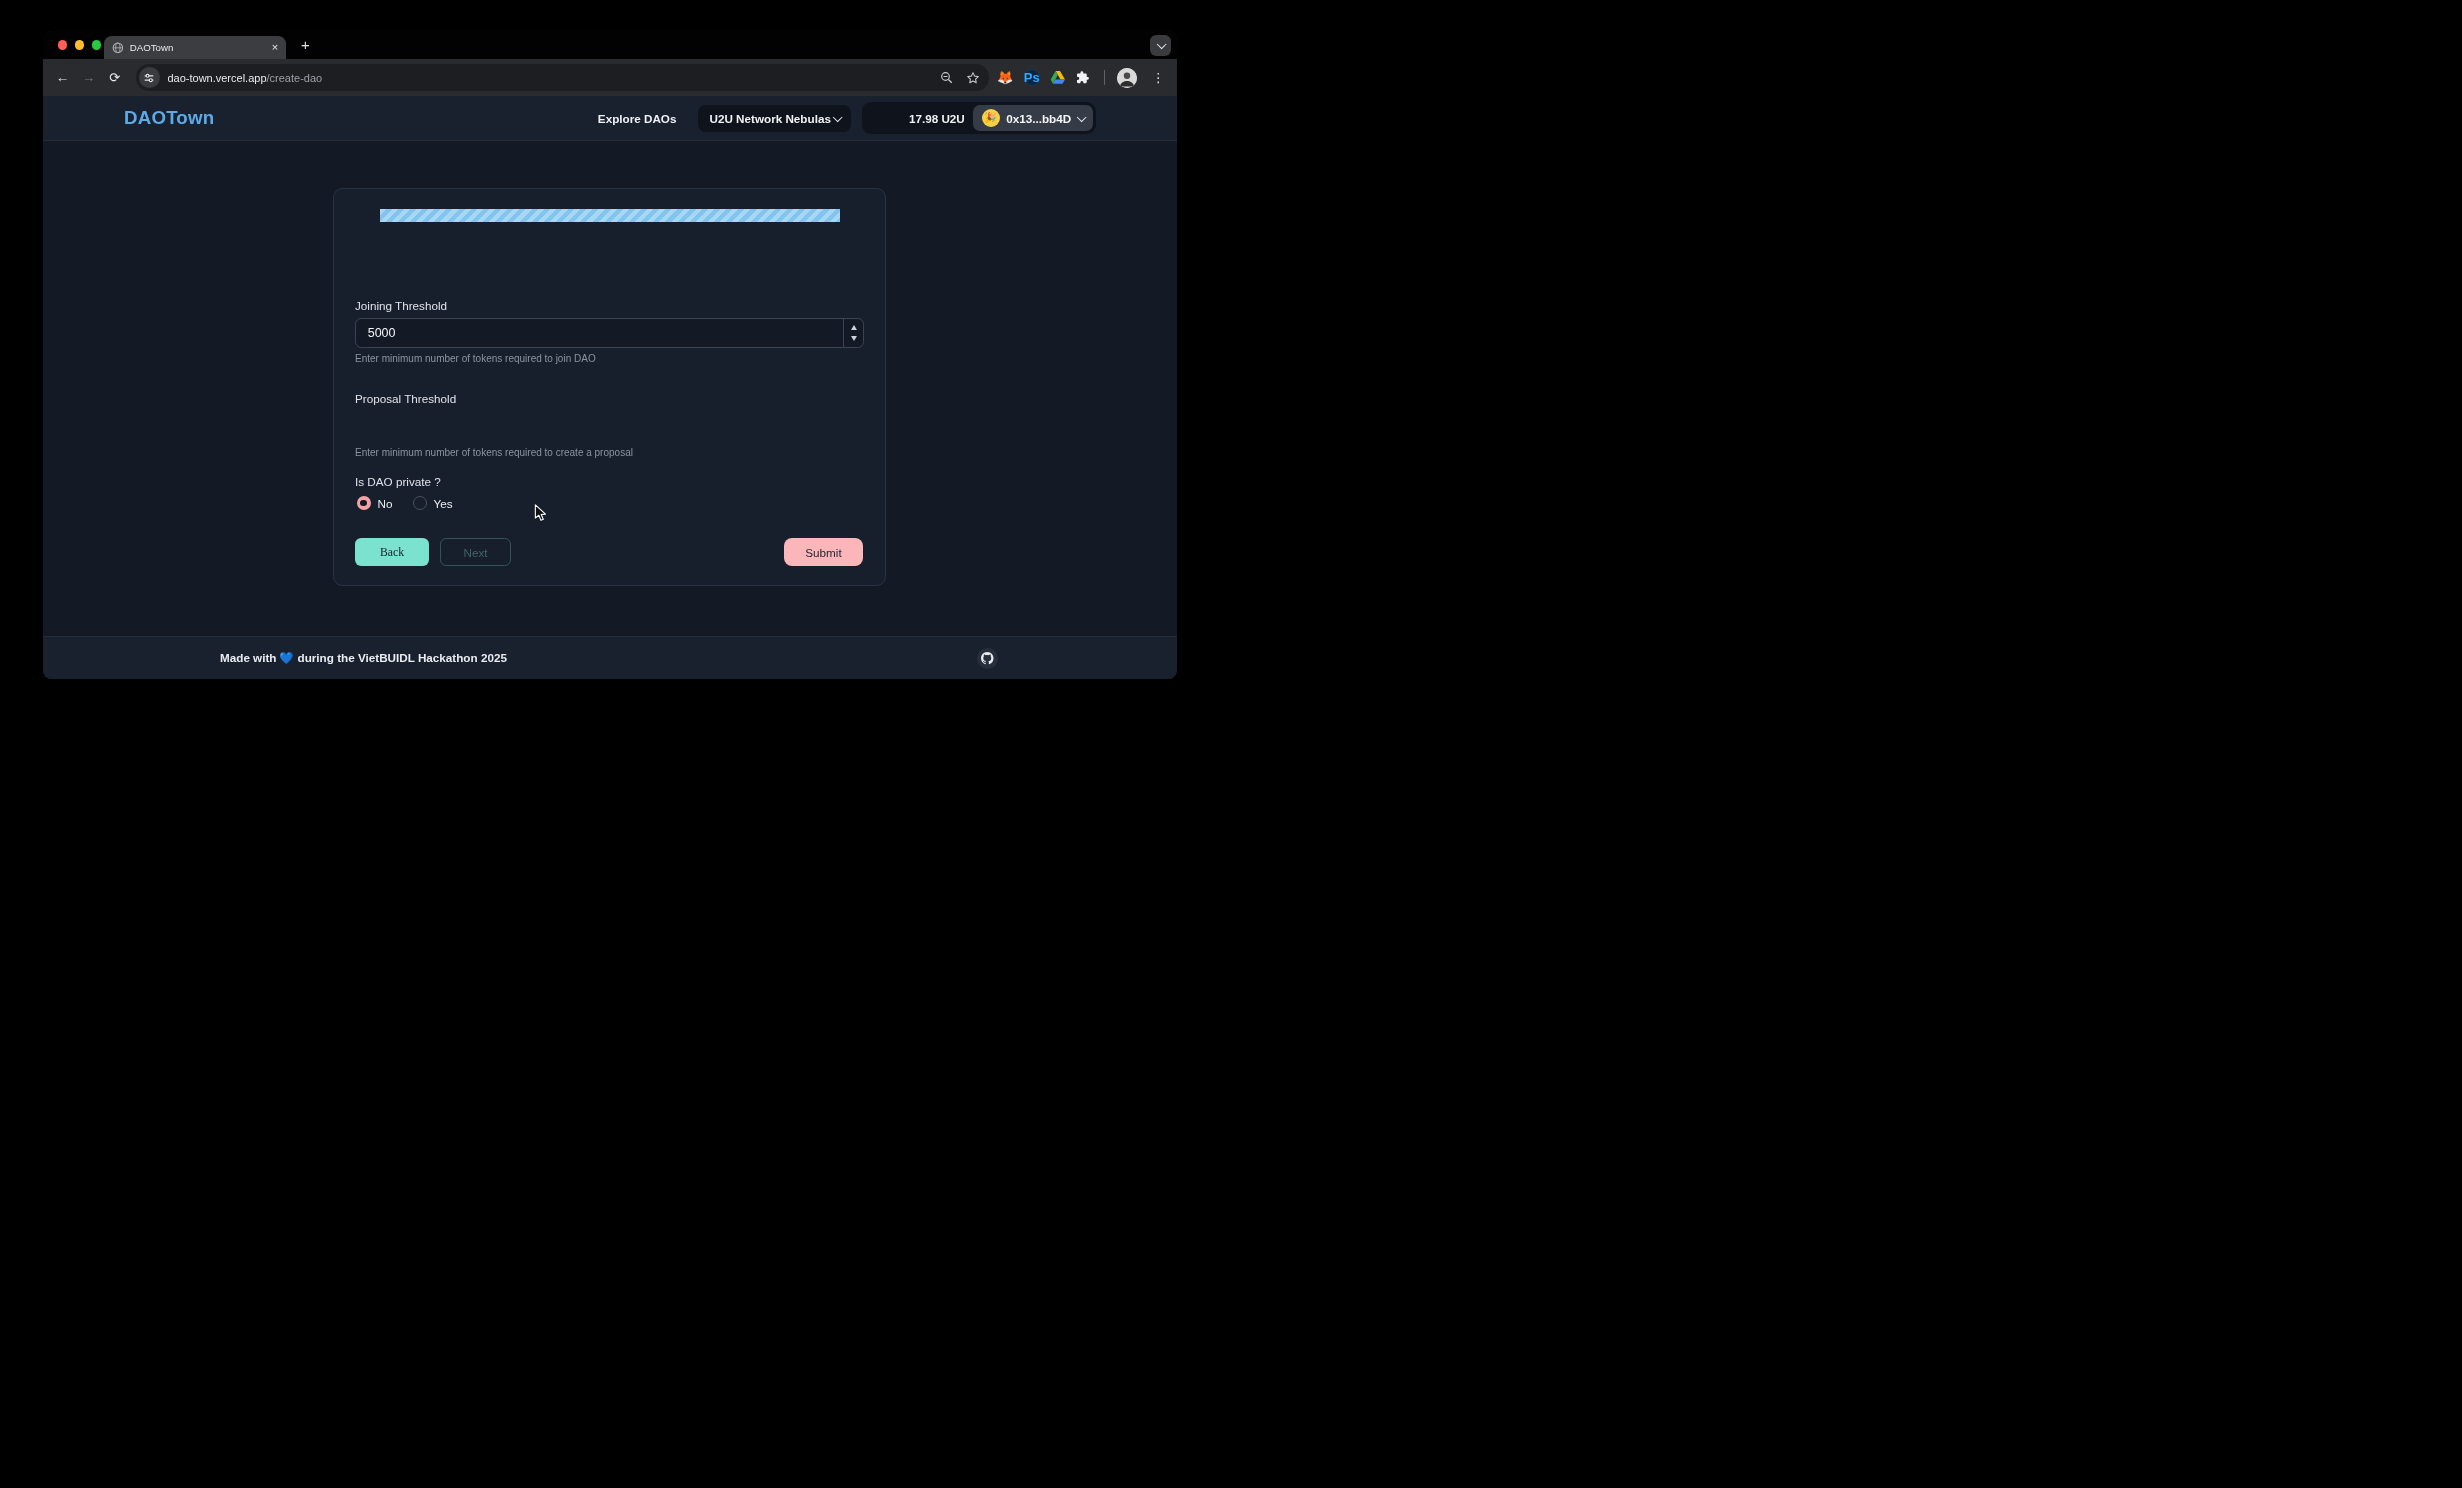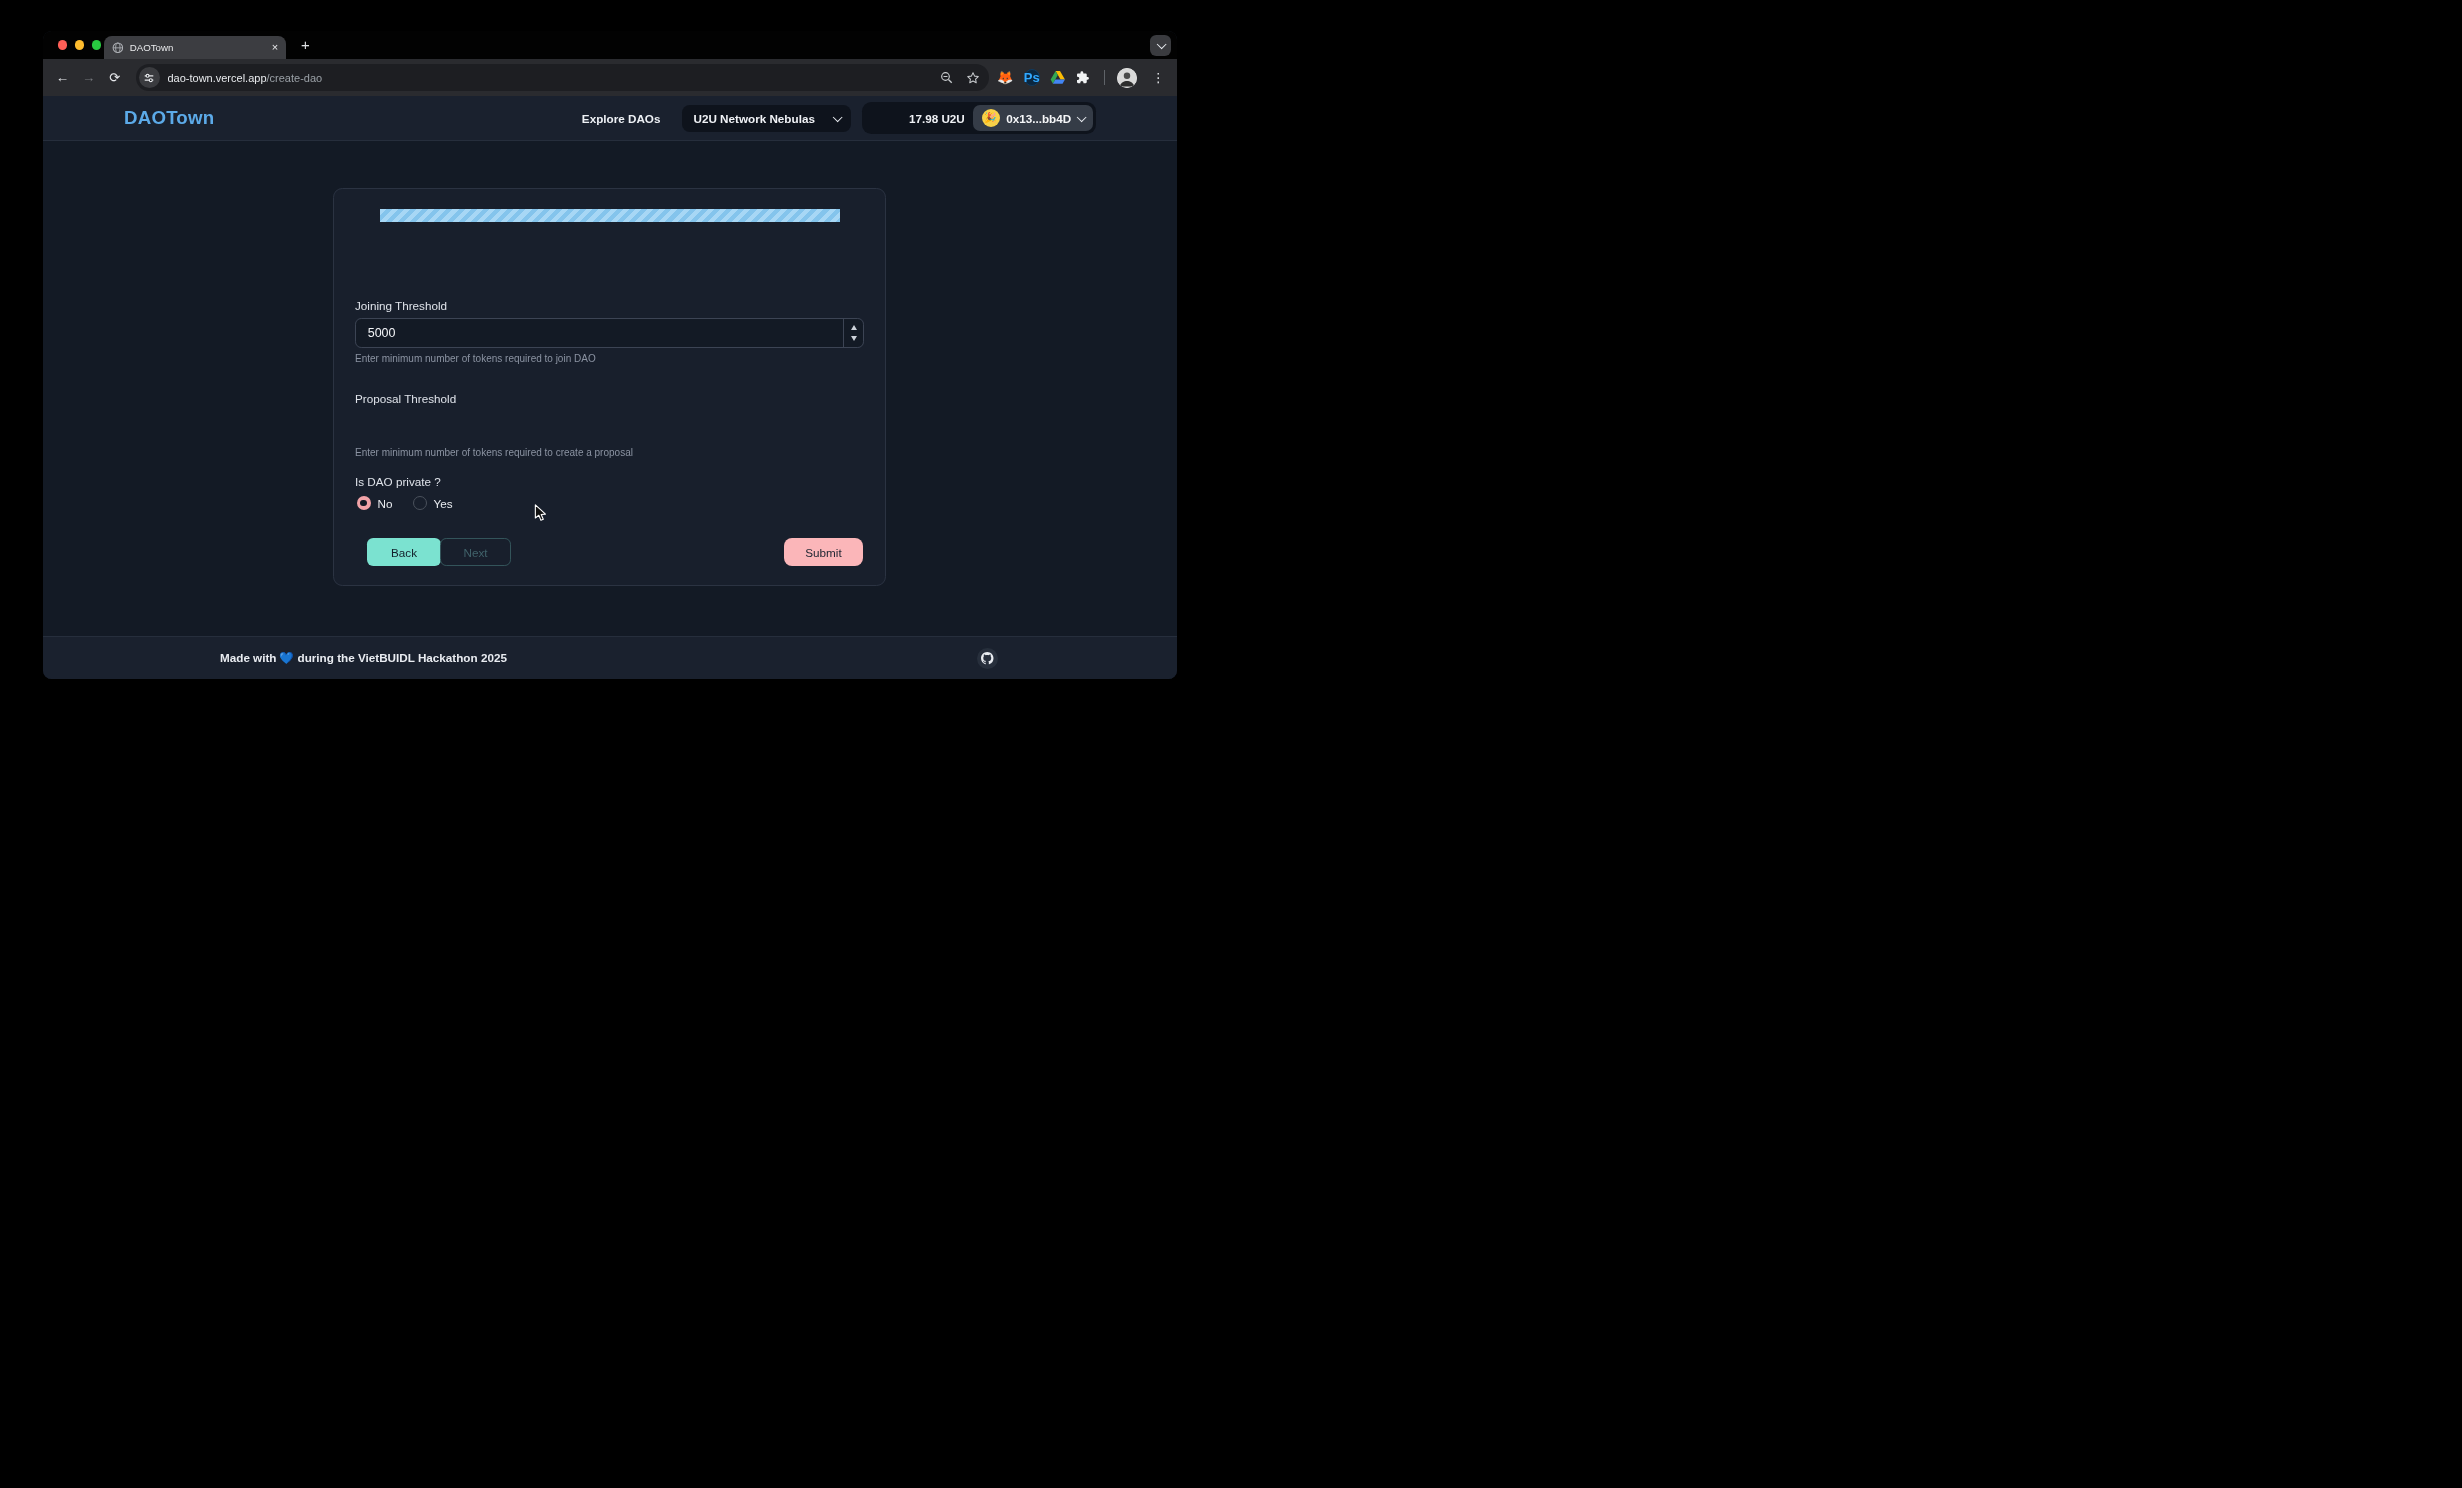--- a/index.html
+++ b/index.html
@@ -45,21 +45,21 @@
   .kebab { color:#e8eaed; font-size:12.5px; letter-spacing:0; margin-left:4.7px; }
 
   
   .page { position:relative; height:583px; display:flex; flex-direction:column; }
   .appheader { height:45px; background:#1a212e; border-bottom:0.8px solid #262e3c;
                display:flex; align-items:center; padding:0 81px; flex:0 0 auto; }
   .logo { font-size:18.7px; font-weight:700; color:#5caae8; letter-spacing:0.2px; }
   .header-spacer { flex:1; }
   .explore { color:#eef1f5; font-size:11.7px; font-weight:600; margin-right:22px; cursor:pointer; }
   .pill { background:#0e131c; border-radius:7.8px; padding:7px 11px; color:#f0f2f6; font-size:11.7px;
-          font-weight:600; display:flex; align-items:center; gap:18px; cursor:pointer; }
+          font-weight:600; display:flex; align-items:center; gap:2px; cursor:pointer; }
   .chev { display:inline-block; width:7px; height:7px; border-right:1.6px solid #e8ebf0;
           border-bottom:1.6px solid #e8ebf0; transform:rotate(45deg) translateY(-1.6px); }
   .balance-group { background:#0e131c; border-radius:9.3px; margin-left:11px; display:flex;
                    align-items:center; padding:3.1px 3.1px 3.1px 11px; gap:8.6px; }
   .balance-text { color:#f0f2f6; font-size:11.7px; font-weight:600; white-space:nowrap;margin-left:36px; }
   .wallet-chip { background:#353c47; border-radius:7px; padding:3.9px 8.6px; display:flex;
                  align-items:center; gap:6.2px; cursor:pointer; }
   .wallet-avatar { width:18px; height:18px; border-radius:50%; background:#f8d147; display:flex;
                    align-items:center; justify-content:center; font-size:10px; line-height:1; }
   .wallet-addr { color:#f5f6f8; font-size:11.7px; font-weight:700; white-space:nowrap; }
@@ -89,21 +89,21 @@
   .radio { width:14px; height:14px; border-radius:50%; position:relative; }
   .radio.sel { background:#f2a3a8; }
   .radio.sel::after { content:""; position:absolute; left:3.9px; top:3.9px; width:6.2px; height:6.2px;
                       border-radius:50%; background:#141b27; }
   .radio.unsel { border:1.6px solid #4a515c; }
   .radio-label { color:#e9ecf0; font-size:11.7px; }
 
   .btnrow { position:absolute; left:21px; top:349px; right:22px; height:28px; }
   .btn { height:28px; border-radius:6.2px; font-size:11.7px; font-weight:500; border:none;
          font-family:"Liberation Sans", sans-serif; cursor:pointer; }
-  .btn-back { position:absolute; left:12px; width:74px; background:#7be2d0; color:#13202a; }
+  .btn-back { position:absolute; left:0; width:74px; background:#7be2d0; color:#13202a;font-family:Liberation Serif, serif; }
   .btn-next { position:absolute; left:85px; width:71px; background:transparent;
               border:0.8px solid #33545a; color:#40626a; }
   .btn-submit { position:absolute; right:0; width:79px; background:#fbb6b9; color:#1c2430;border-radius:8px; }
 
   .appfooter { height:43px; background:#1a212e; border-top:0.8px solid #262e3c; position:relative;
                display:flex; align-items:center; flex:0 0 auto; }
   .credit { margin-left:177px; font-size:11.7px; font-weight:700; color:#e9ecf1; }
   .gh-circle { position:absolute; right:179px; top:11px; width:21px; height:21px; border-radius:50%;
                background:#272f3c; display:flex; align-items:center; justify-content:center; cursor:pointer; }
 

